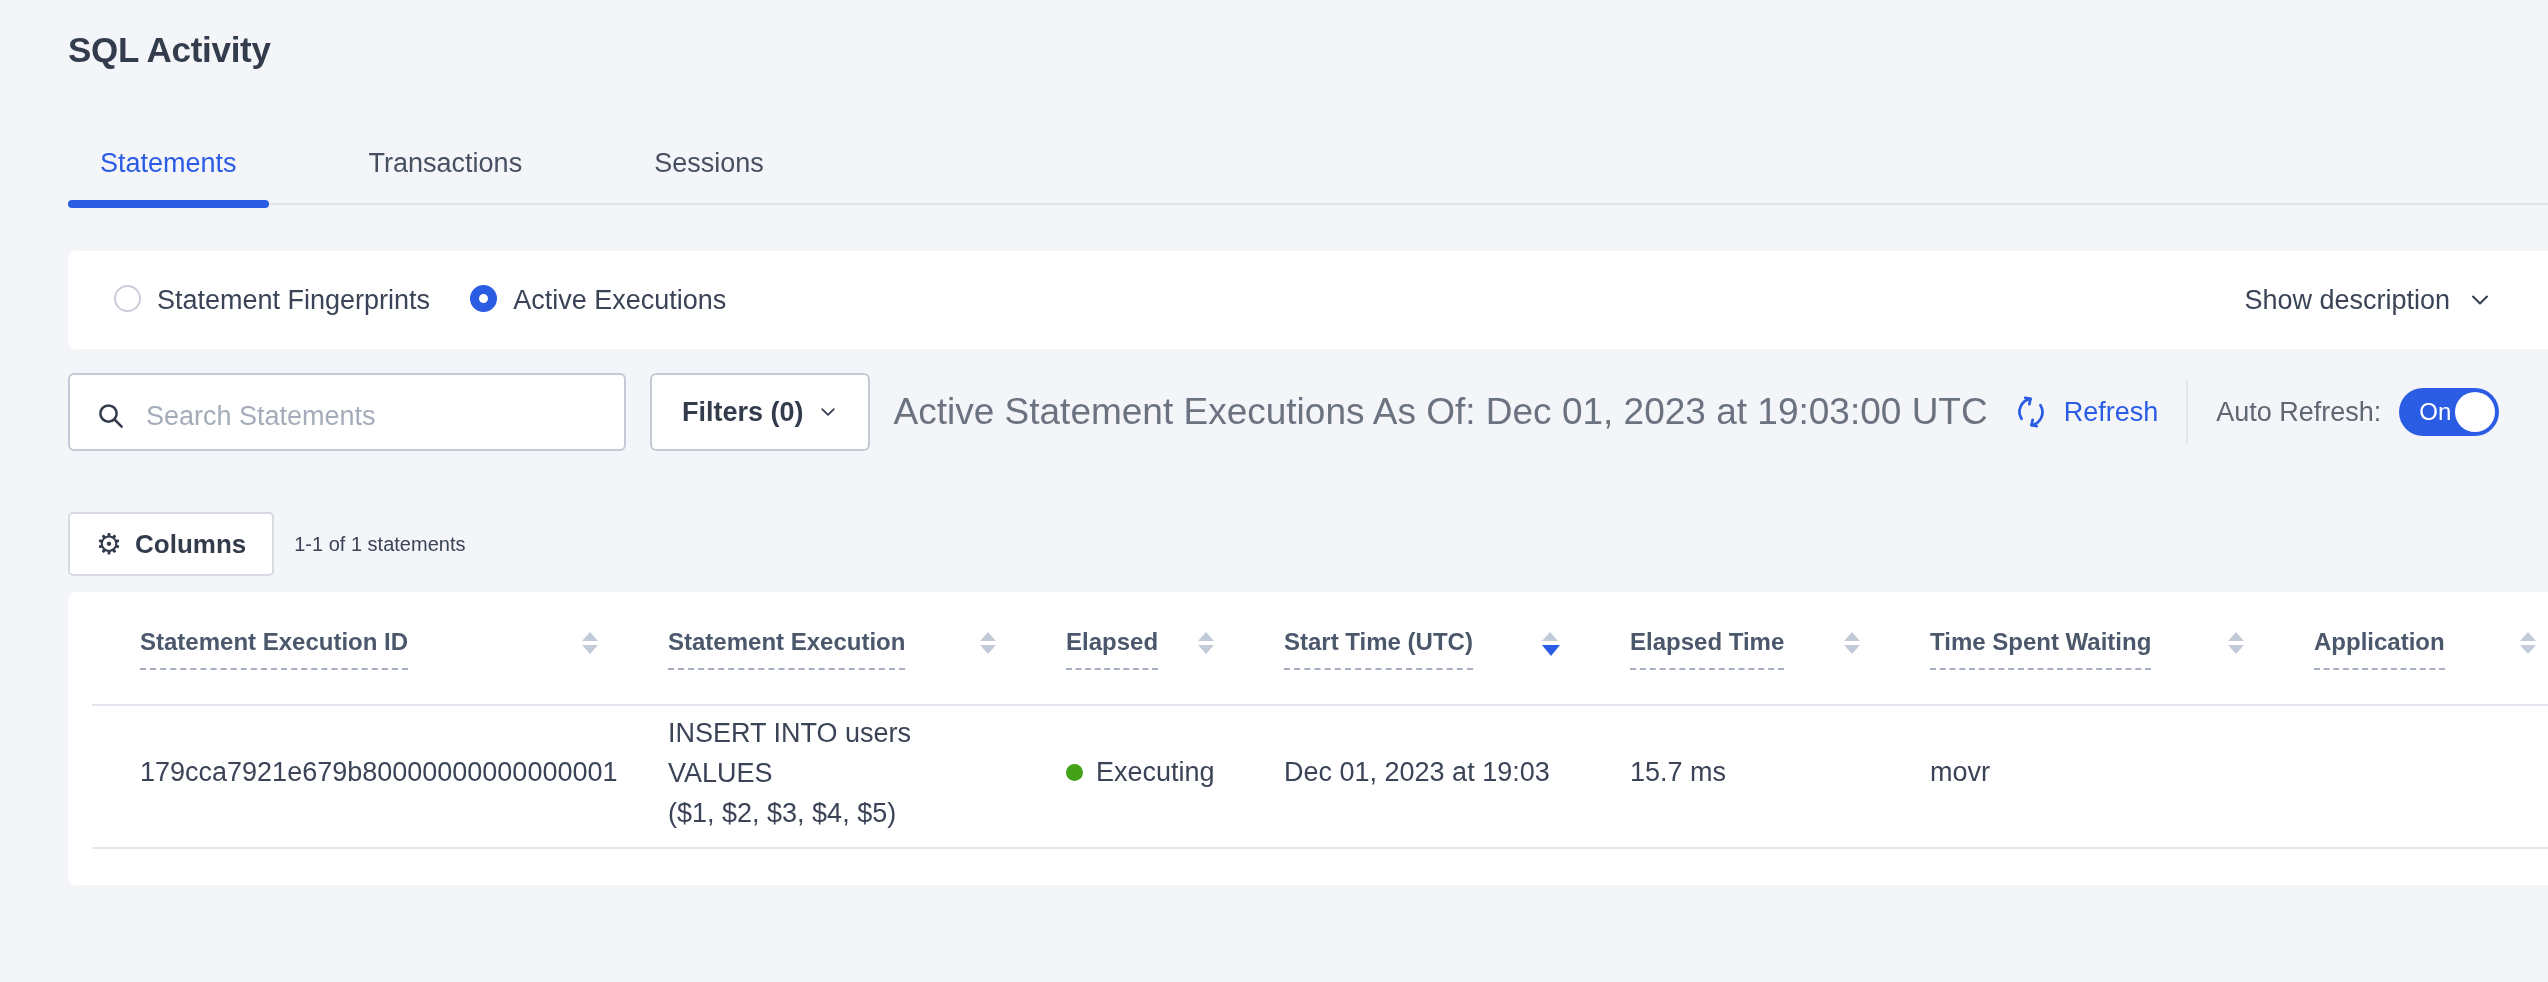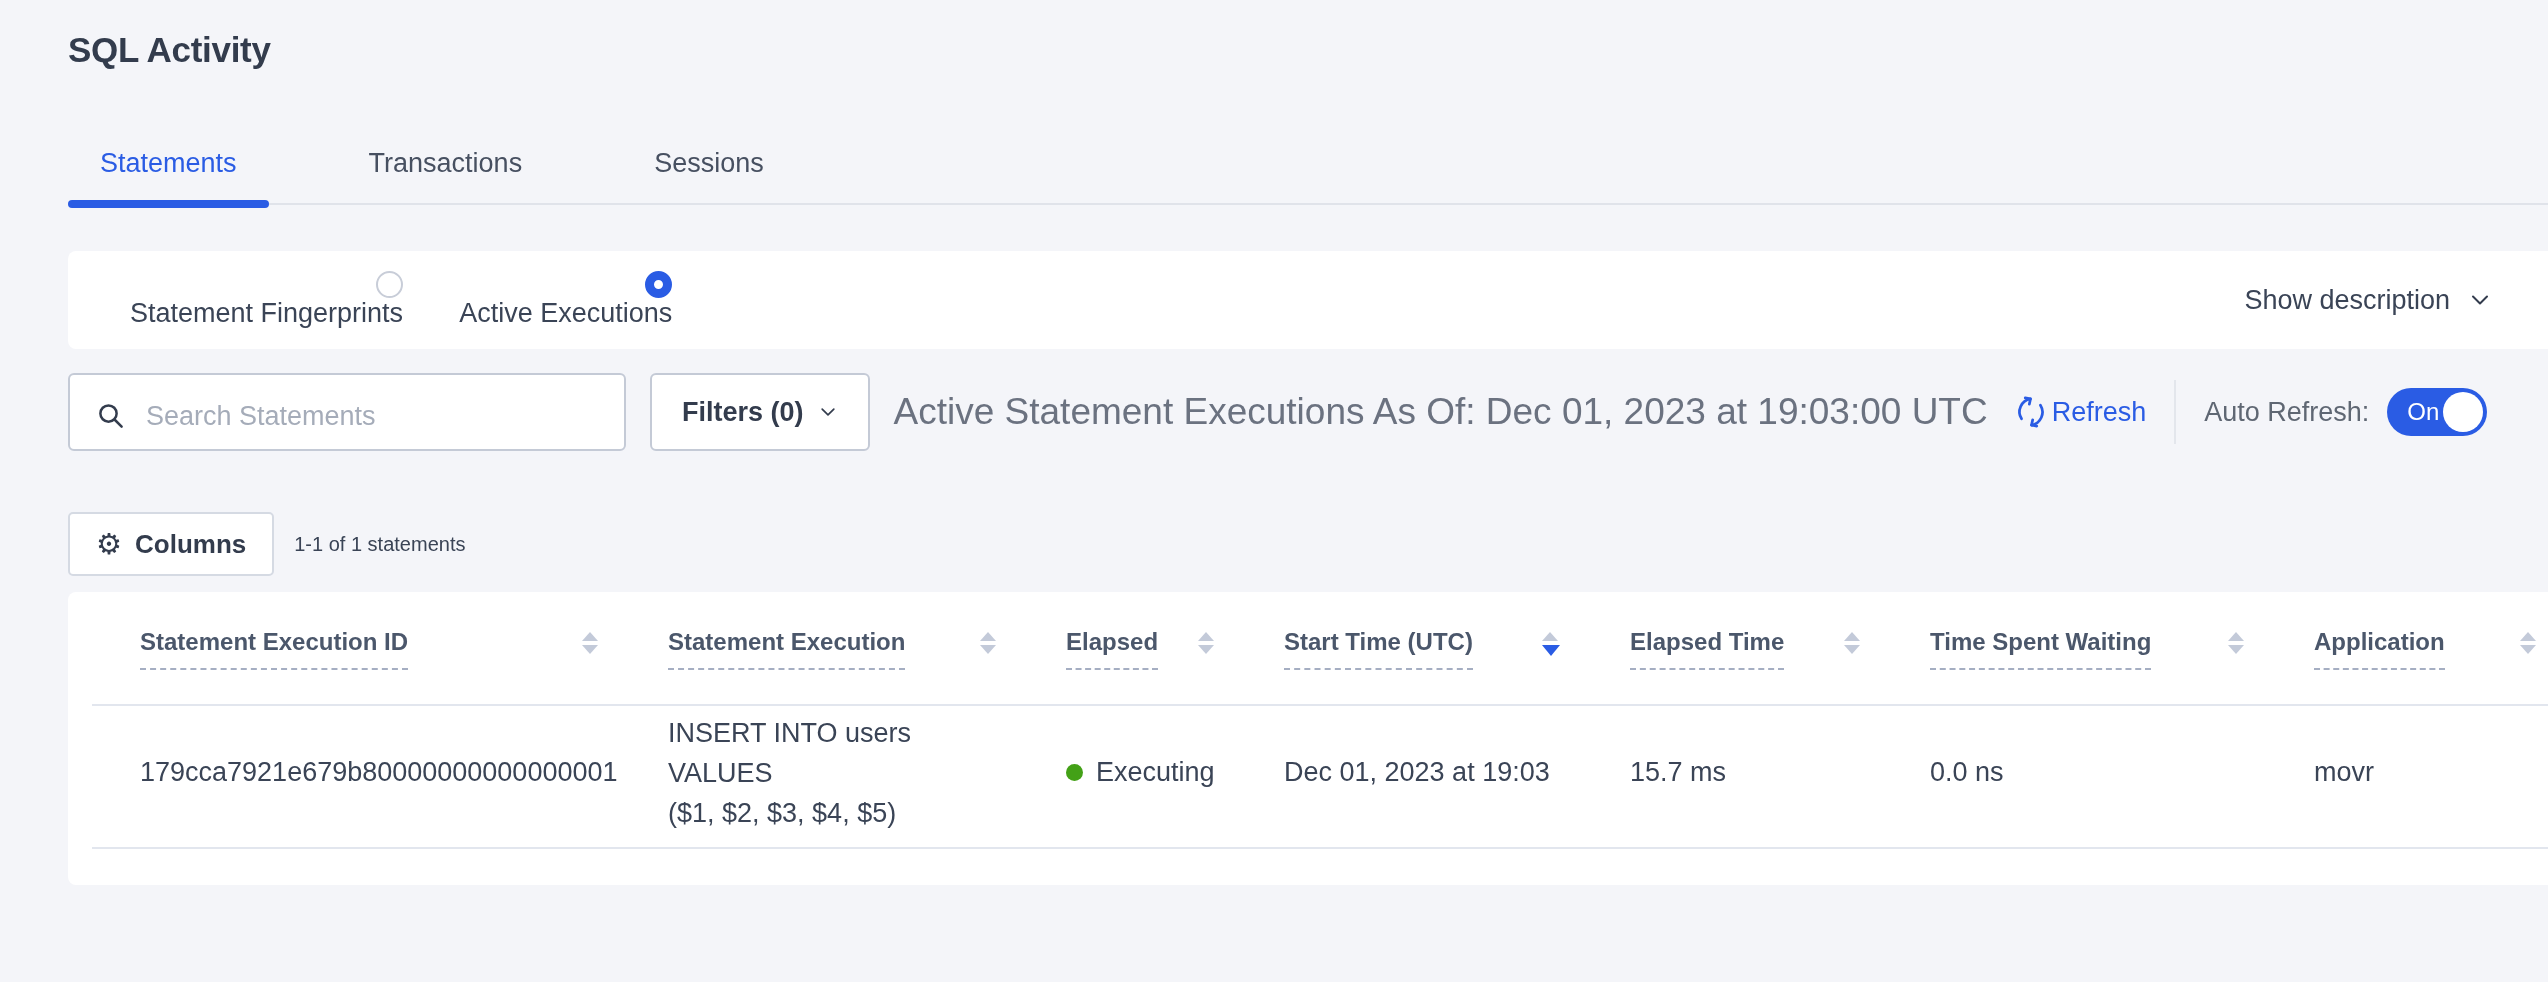--- a/index.html
+++ b/index.html
@@ -54,21 +54,21 @@
 
   
   .mode-card {
     margin-top: 46px;
     height: 98px;
     display: flex;
     align-items: center;
     padding-left: 46px;
     padding-right: 66px;
   }
-  .radio-option { display: flex; align-items: flex-end; cursor: pointer; flex-direction: column; }
+  .radio-option { display: flex; align-items: flex-start; cursor: pointer; }
   .radio-circle {
     width: 27px; height: 27px;
     border-radius: 50%;
     background: #fff;
     border: 2px solid #c8cdd8;
     flex: 0 0 auto;
   }
   .radio-circle.selected { border: 9px solid #2a5ce4; }
   .radio-label { margin-left: 16px; font-size: 27px; color: #3a4456; }
   .gap-between-options { width: 40px; }
@@ -119,20 +119,21 @@
     font-size: 27px;
     font-weight: 700;
     color: #333c4d;
     cursor: pointer;
   }
   .asof-text { margin-left: 24px; font-size: 37px; color: #6b7280; white-space: nowrap; }
   .refresh-link {
     margin-left: 22px;
     display: flex;
     align-items: center;
+    gap: 12px;
     color: #2a5ce4;
     font-size: 27px;
     cursor: pointer;
     white-space: nowrap;
   }
   .v-divider {
     width: 2px; height: 64px;
     background: #e3e6ec;
     margin: 0 28px;
     flex: 0 0 auto;
@@ -377,18 +378,17 @@
       <div class="td stmt">
         <span>INSERT INTO users VALUES</span>
         <span>($1, $2, $3, $4, $5)</span>
       </div>
       <div class="td">
         <span class="status-dot"></span>
         <span>Executing</span>
       </div>
       <div class="td">Dec 01, 2023 at 19:03</div>
       <div class="td">15.7 ms</div>
-      <div class="td">0.0 ns</div>
       <div class="td">movr</div>
     </div>
   </div>
 
 </div>
 
 </body></html>

